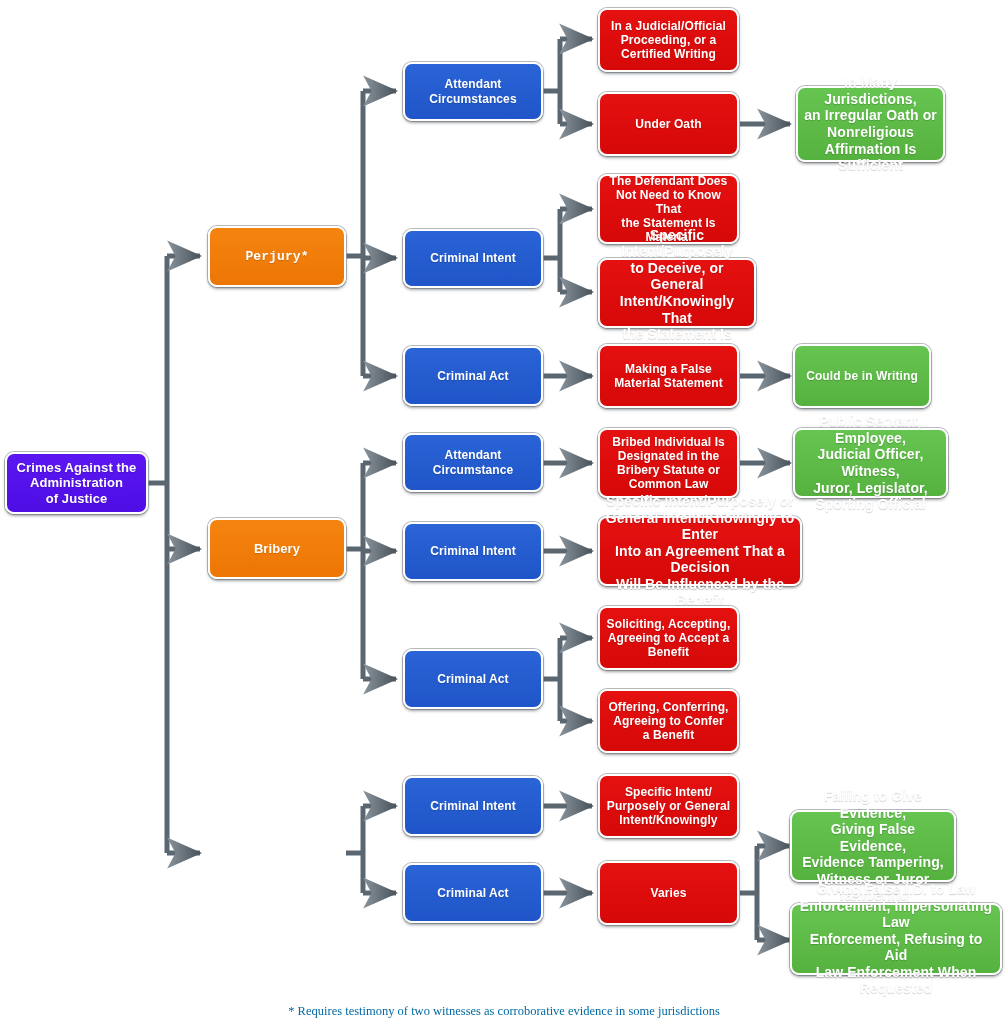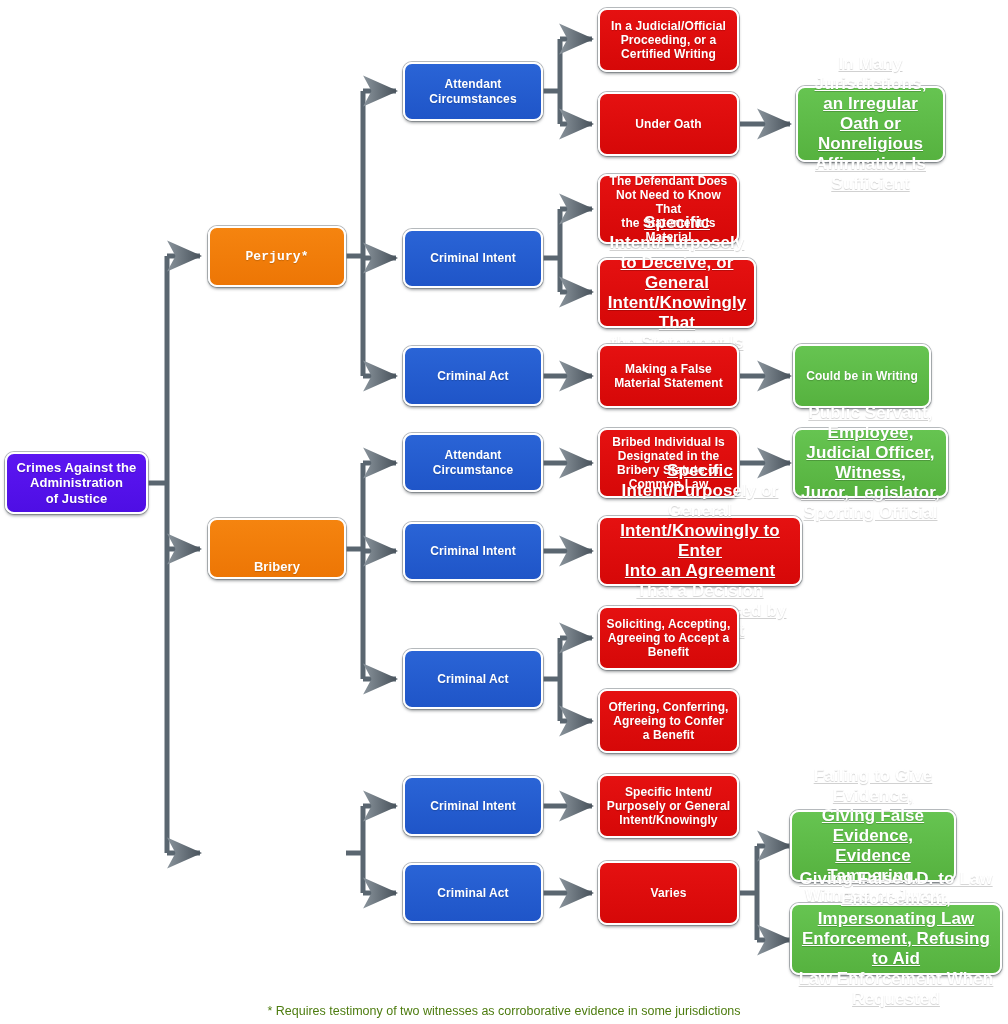--- a/index.html
+++ b/index.html
@@ -30,31 +30,31 @@
     z-index:5;
   }
   .n-root  {background:linear-gradient(#5c16f2,#4e0ee4);}
   .n-cat   {background:linear-gradient(#f5840f,#ed7605);}
   .n-elem  {background:linear-gradient(#2a64d6,#1f55c8);}
   .n-red   {background:linear-gradient(#e51111,#d60808);}
   .n-green {background:linear-gradient(#66c451,#56b23f);}
 
   .fs13{font-size:13px;}
   .fs12{font-size:12px;}
-  .fs11{font-size:17px;text-decoration:underline;}
+  .fs11{font-size:14px;}
 
   .footnote{
     position:absolute;
     left:0;right:0;
     top:1004px;
     text-align:center;
     font-size:12.5px;
-    color:#4d7c0f;
+    color:#0369a1;
     font-weight:400;
-    font-family:Liberation Sans, sans-serif;
+    font-family:Liberation Serif, serif;
   }
 </style>
 </head>
 <body>
 
 <div id="canvas">
 
   <svg id="wires" viewBox="0 0 1008 1024">
     <defs>
       <linearGradient id="gArrow" x1="0" y1="0" x2="1" y2="0">
@@ -159,21 +159,21 @@
   <div class="node n-elem fs12" style="left:403px;top:346px;width:140px;height:60px;">
       <span>Criminal Act</span>
     </div>
   <div class="node n-red fs12" style="left:598px;top:344px;width:141px;height:64px;">
       <span>Making a False<br>Material Statement</span>
     </div>
   <div class="node n-green fs12" style="left:793px;top:344px;width:138px;height:64px;">
       <span>Could be in Writing</span>
     </div>
 
-  <div class="node n-cat fs13" style="left:208px;top:518px;width:138px;height:61px;align-items:flex-end;">
+  <div class="node n-cat fs13" style="left:208px;top:518px;width:138px;height:61px;">
       <span>Bribery</span>
     </div>
 
   <div class="node n-elem fs12" style="left:403px;top:433px;width:140px;height:59px;">
       <span>Attendant<br>Circumstance</span>
     </div>
   <div class="node n-red fs12" style="left:598px;top:428px;width:141px;height:70px;">
       <span>Bribed Individual Is<br>Designated in the<br>Bribery Statute or<br>Common Law</span>
     </div>
   <div class="node n-green fs11" style="left:793px;top:428px;width:155px;height:70px;">

